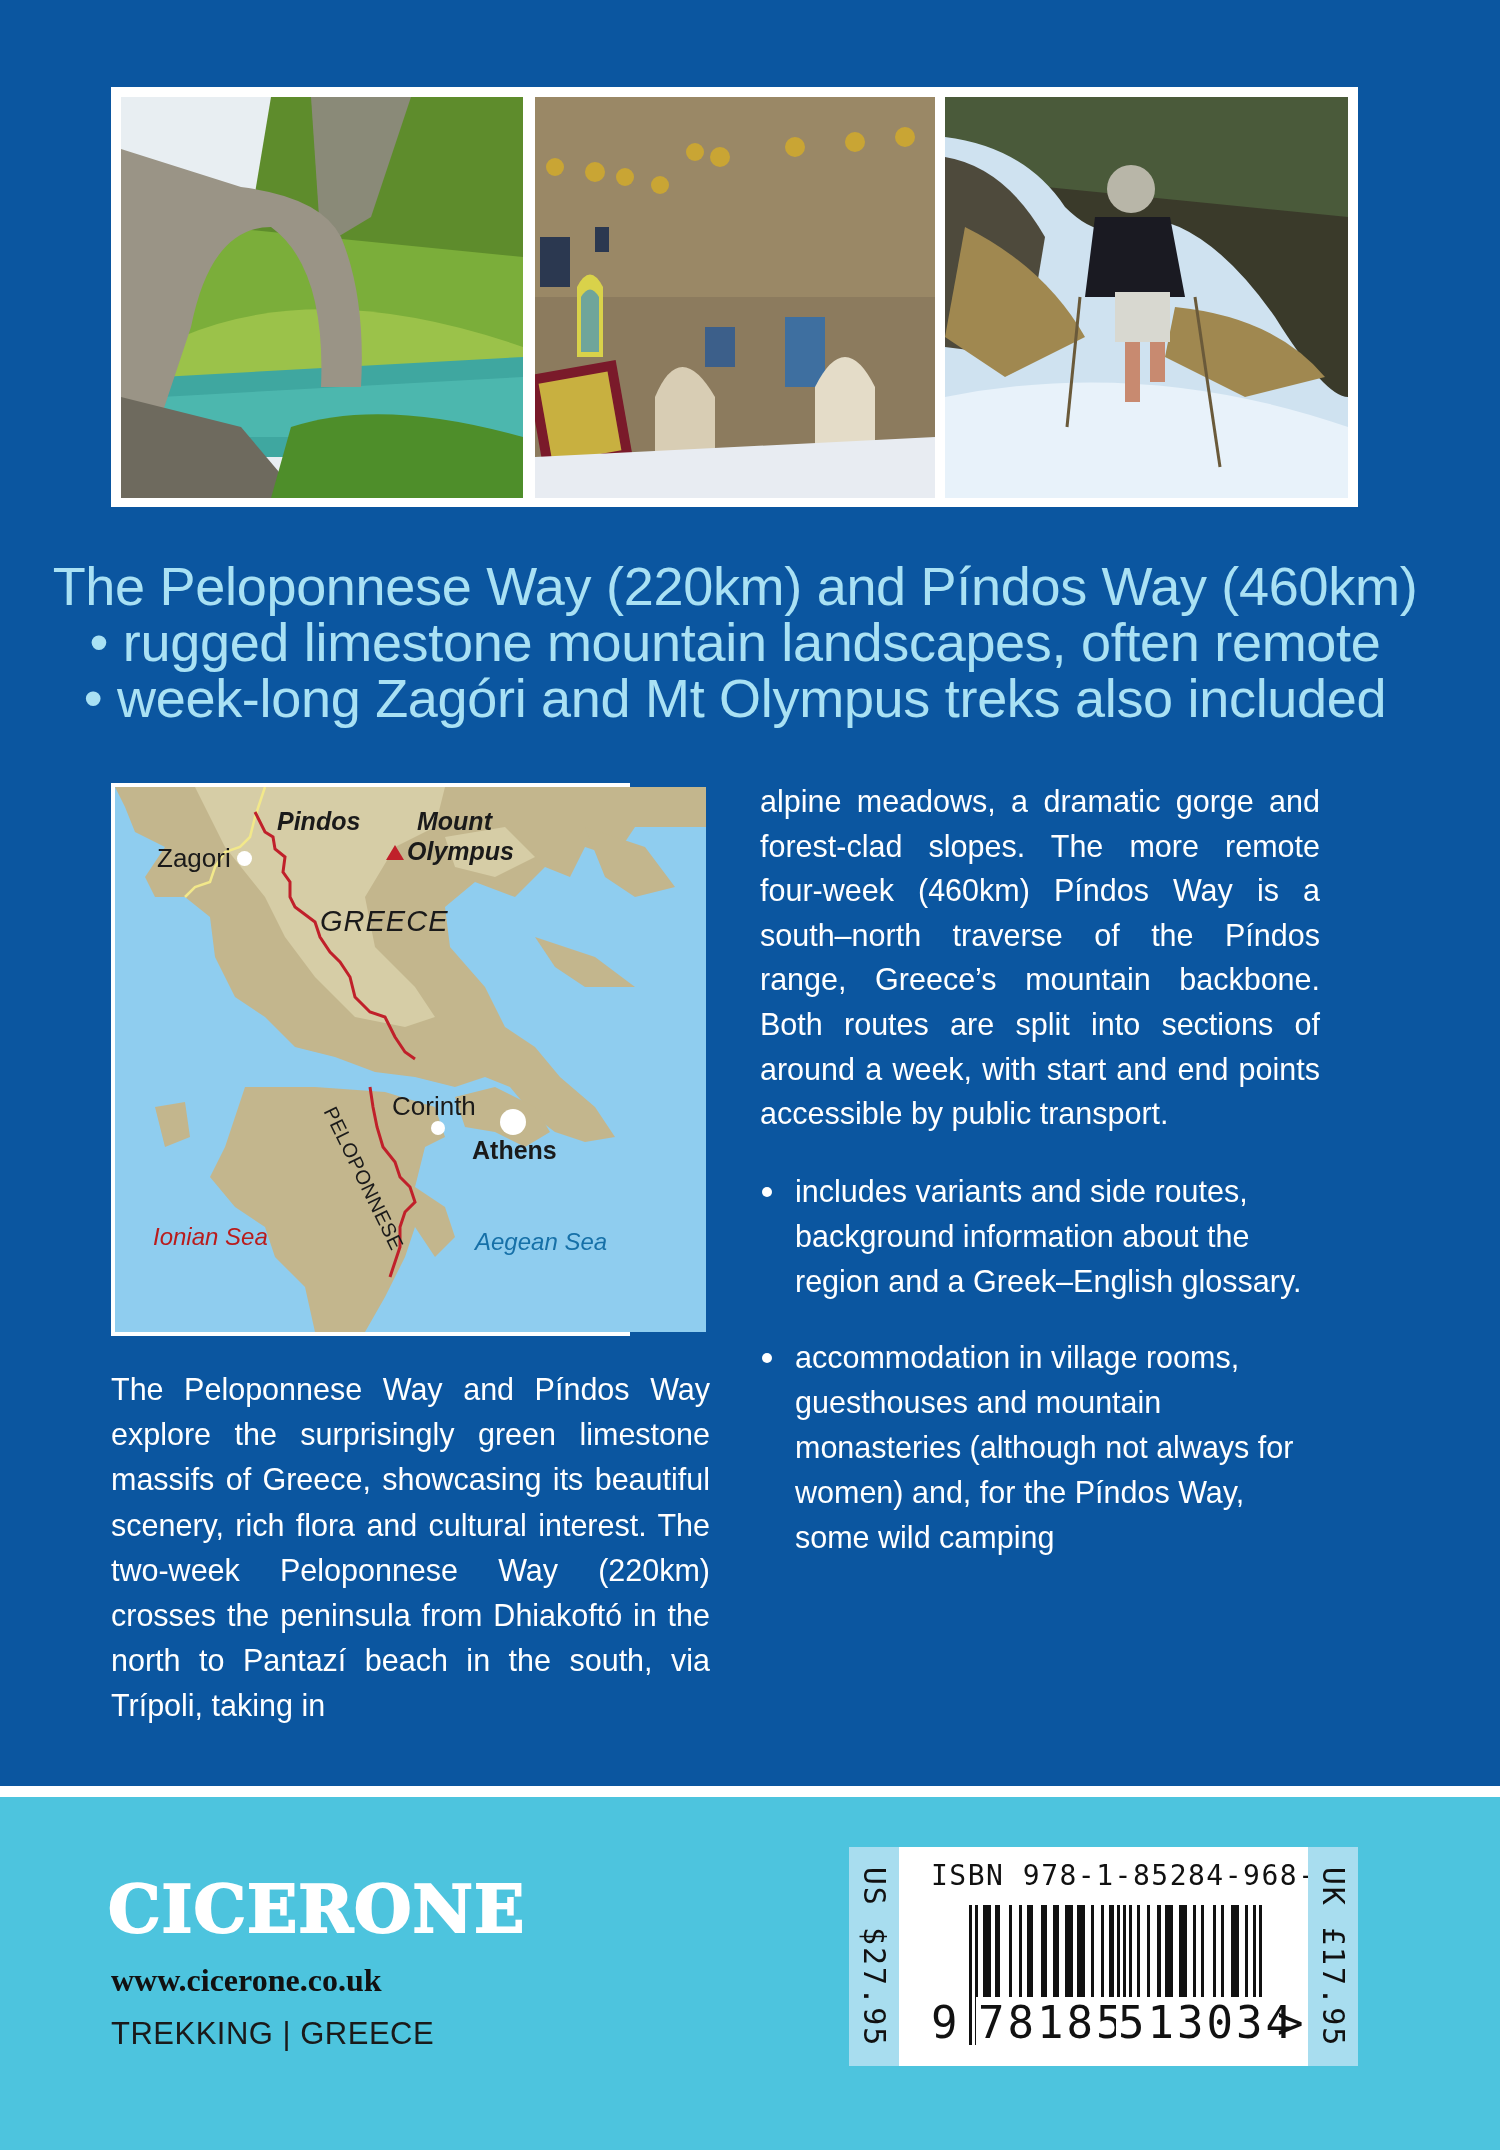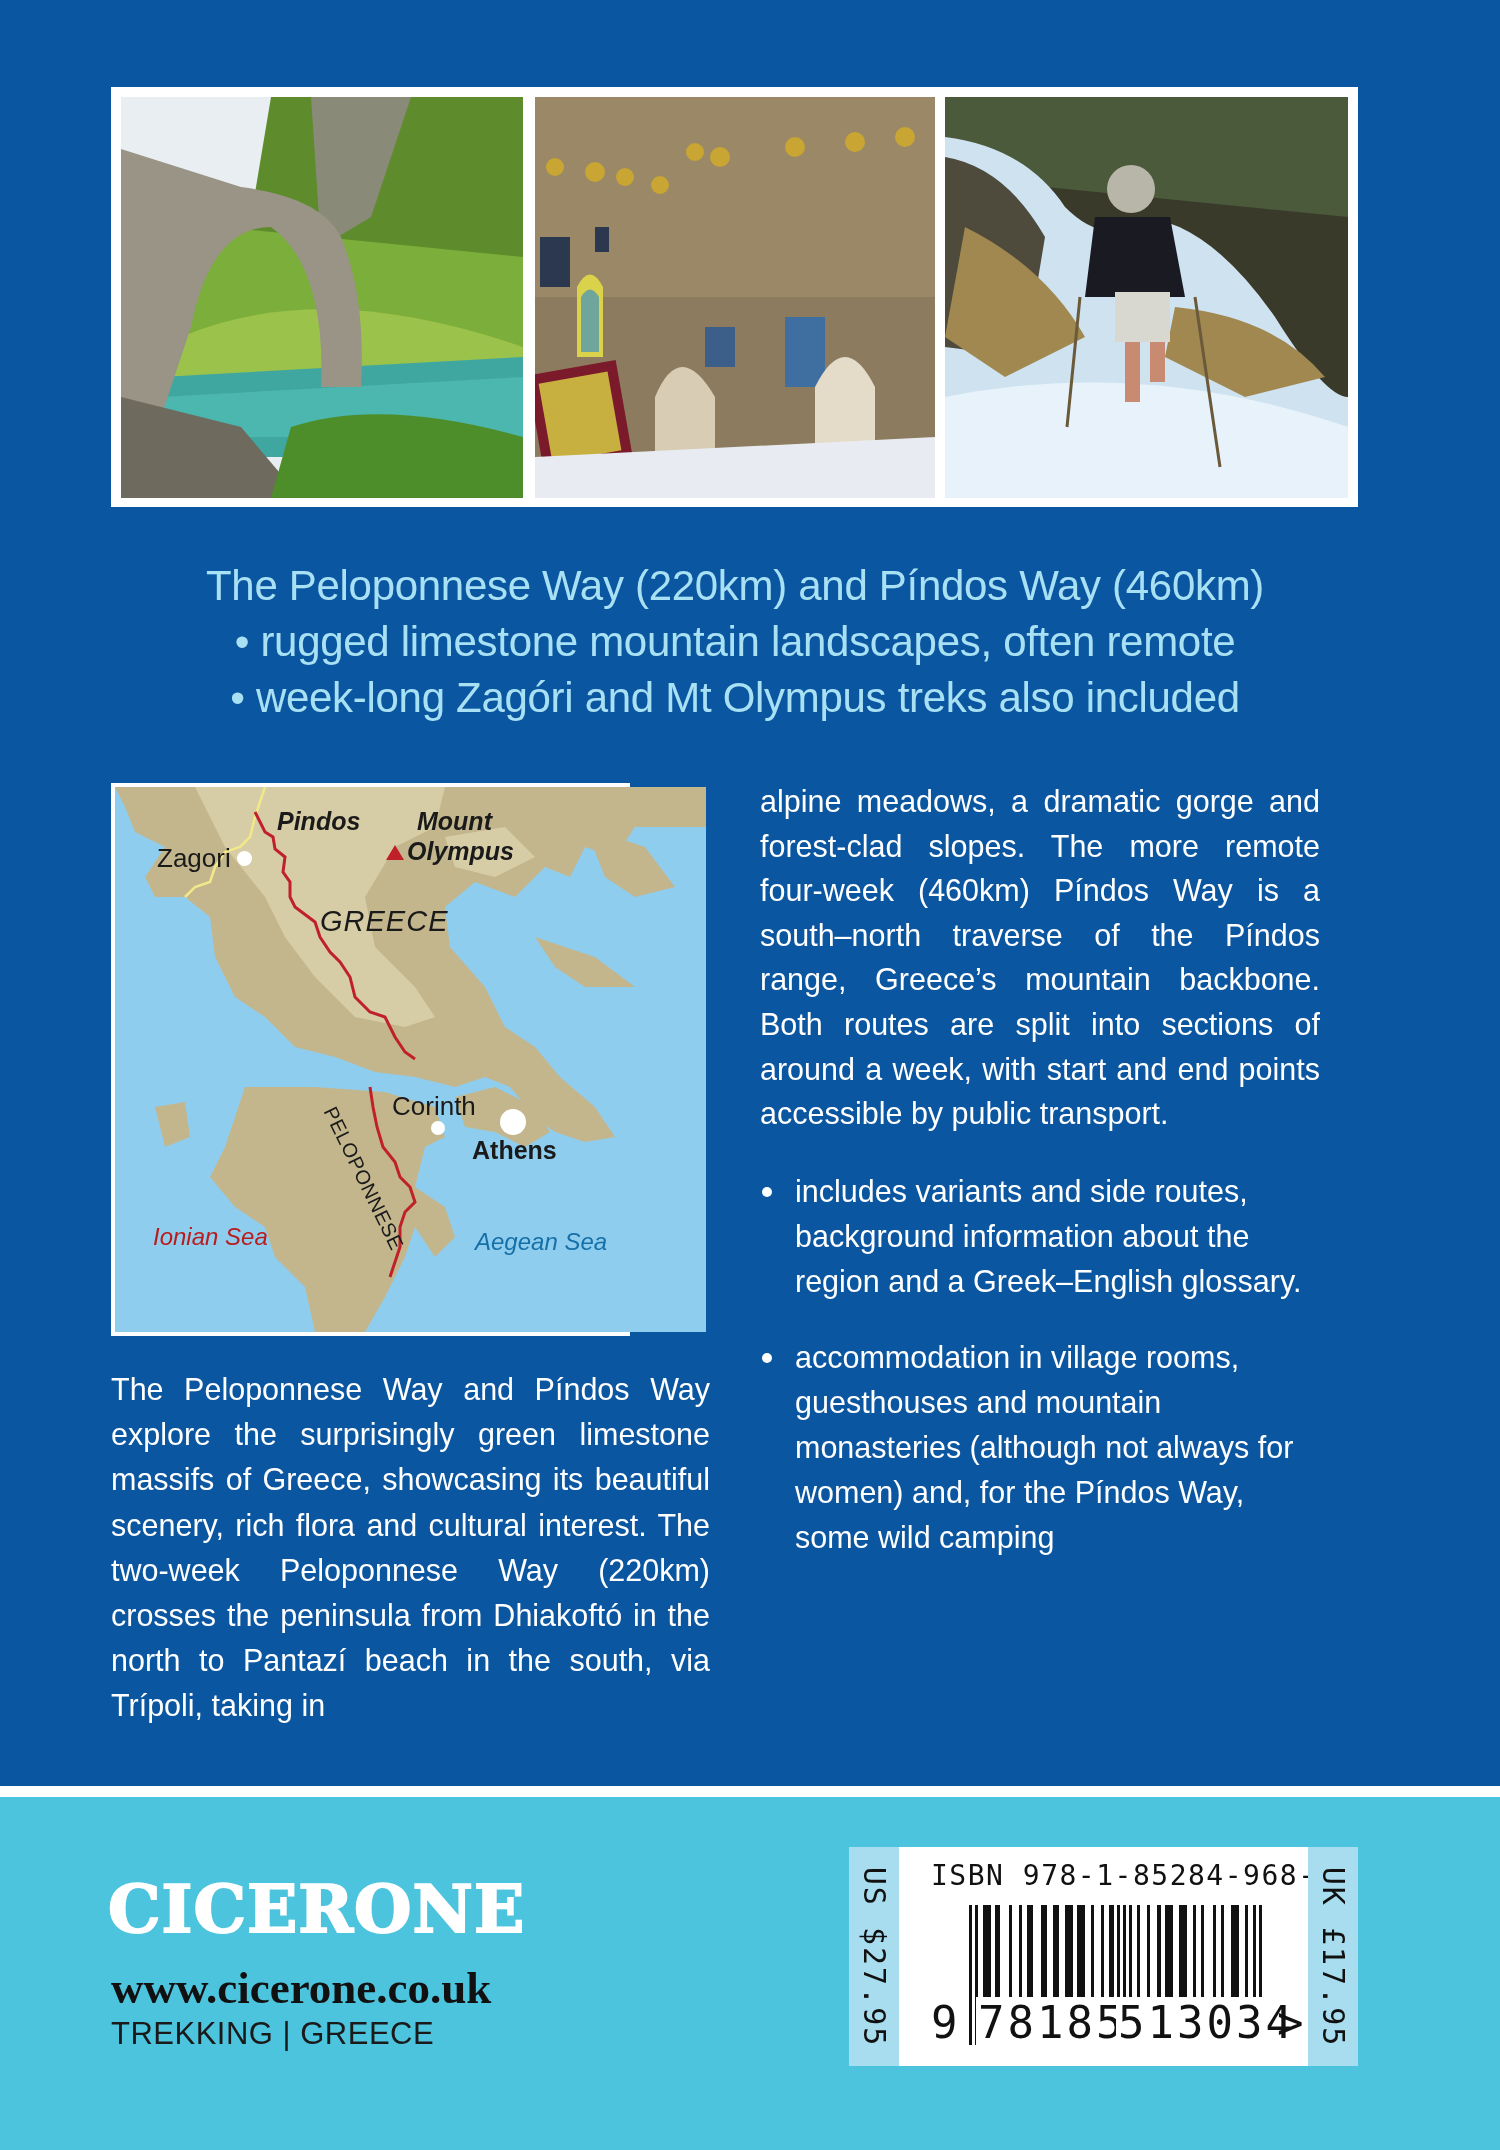--- a/index.html
+++ b/index.html
@@ -13,21 +13,21 @@
   
   .photo-frame { position: absolute; left: 111px; top: 87px; width: 1247px; height: 420px; background: #FFFFFF; }
   .photo { position: absolute; top: 10px; height: 401px; overflow: hidden; }
   .photo svg { width: 100%; height: 100%; display: block; }
   .photo-1 { left: 10px; width: 402px; }
   .photo-2 { left: 424px; width: 400px; }
   .photo-3 { left: 834px; width: 403px; }
 
   
   .headline { position: absolute; left: 0; top: 558px; width: 1470px; text-align: center; color: #A9E1F4;
-              font-family: "Liberation Sans", sans-serif; font-size: 42px; line-height: 56px; letter-spacing: -0.3px; }
+              font-family: "Liberation Sans", sans-serif; font-size: 54px; line-height: 56px; letter-spacing: -0.3px; }
   .headline div { white-space: nowrap; }
 
   
   .map { position: absolute; left: 111px; top: 783px; width: 519px; height: 553px; background: #FFFFFF; padding: 4px; }
   .map-inner { position: relative; width: 591px; height: 545px; background: #8FCDEF; overflow: hidden; }
   .map-inner svg.geo { position: absolute; left: 0; top: 0; width: 591px; height: 545px; }
   .map-label { position: absolute; color: #1A1A1A; white-space: nowrap; font-family: "Liberation Sans", sans-serif; }
   .lbl-pindos { left: 162px; top: 20px; font-size: 25px; font-weight: bold; font-style: italic; }
   .lbl-mount { left: 302px; top: 20px; font-size: 25px; font-weight: bold; font-style: italic; }
   .lbl-olympus { left: 292px; top: 50px; font-size: 25px; font-weight: bold; font-style: italic; }
@@ -52,21 +52,21 @@
                 font-size: 30.5px; line-height: 44.6px; text-align: justify; text-align-last: left; }
   .bullets { position: absolute; left: 760px; top: 1169px; width: 560px; color: #FFFFFF; font-size: 30.5px; line-height: 45px; list-style: none; }
   .bullets li { position: relative; padding-left: 35px; margin-bottom: 31px; }
   .bullets li .bullet-dot { position: absolute; left: 2px; top: 18px; width: 10px; height: 10px; border-radius: 50%; background: #FFFFFF; }
 
   
   .logo { position: absolute; left: 108px; top: 1876px; color: #FFFFFF; font-family: "DejaVu Serif", serif;
           font-size: 66px; font-weight: bold; letter-spacing: 1px; line-height: 66px;
           -webkit-text-stroke: 2px #FFFFFF; }
   .website { position: absolute; left: 111px; top: 1962px; color: #111111; font-family: "Liberation Serif", serif;
-             font-size: 45px; font-weight: bold; }
+             font-size: 32px; font-weight: bold; }
   .category { position: absolute; left: 111px; top: 2016px; color: #1A1A1A; font-family: Liberation Sans, sans-serif;
               font-size: 31px; letter-spacing: 0.5px; }
 
   .barcode-box { position: absolute; left: 849px; top: 1847px; width: 509px; height: 219px; background: #FFFFFF; }
   .price-panel { position: absolute; top: 0; width: 50px; height: 219px; background: #A8DDEF; }
   .price-us { left: 0; }
   .price-uk { right: 0; }
   .price-text { position: absolute; left: 50%; top: 50%; white-space: nowrap; font-family: "DejaVu Sans Mono", monospace;
                 font-size: 30px; color: #111111; transform: translate(-50%, -50%) rotate(90deg); letter-spacing: 2px; }
   .isbn-text { position: absolute; left: 82px; top: 12px; font-family: "DejaVu Sans Mono", monospace; font-size: 28px; color: #111111; letter-spacing: 1.5px; white-space: nowrap; }

